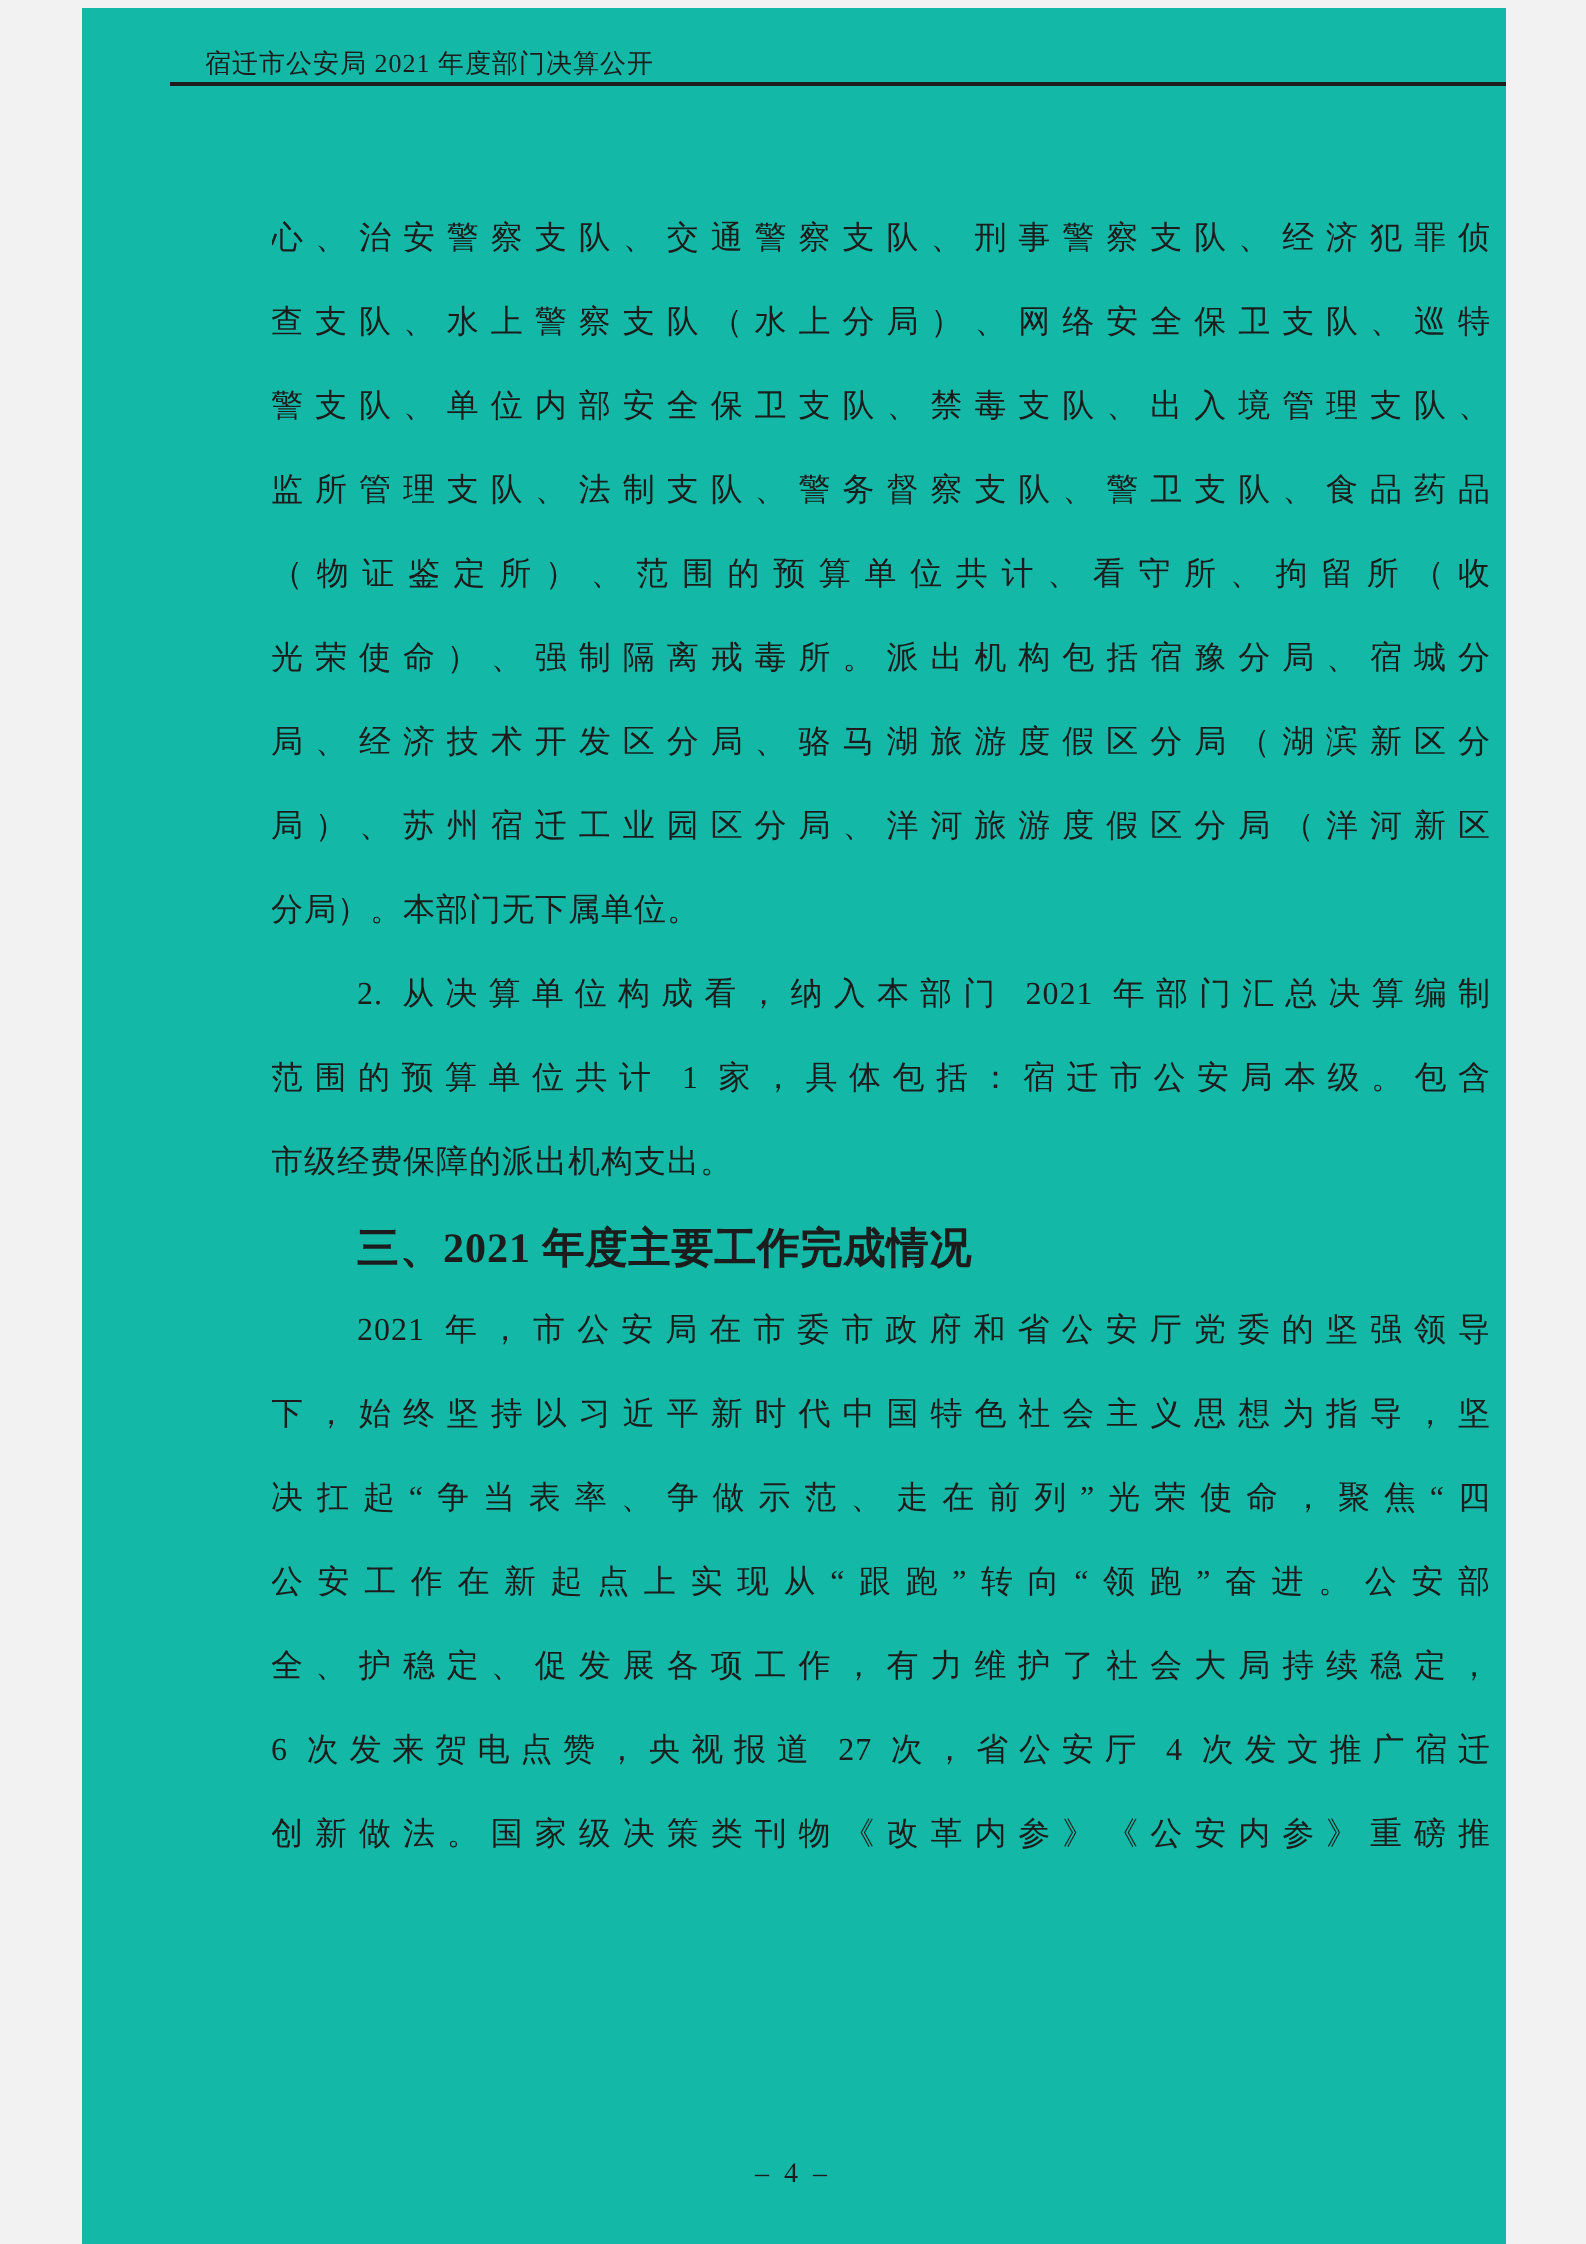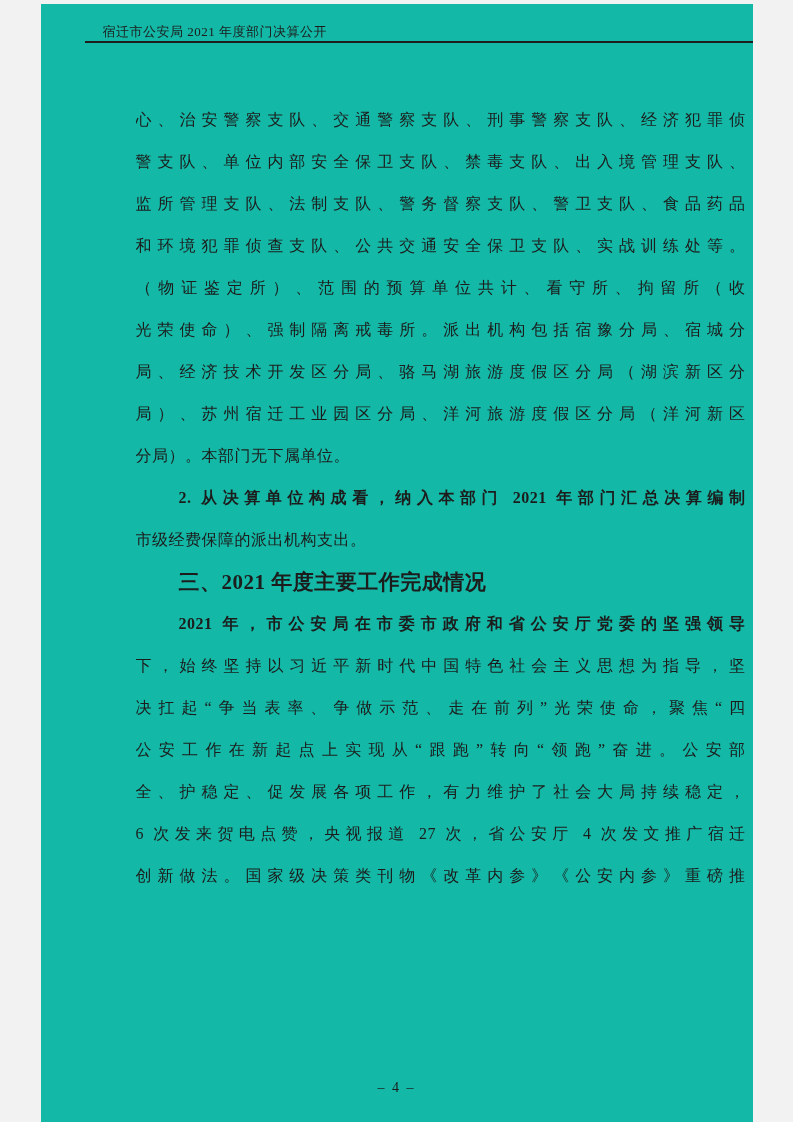--- a/index.html
+++ b/index.html
@@ -47,21 +47,20 @@
     overflow: hidden;
     text-align: left;
   }
   .bl.j {
     text-align: justify;
     text-align-last: justify;
     text-justify: inter-character;
   }
   .bl.ind {
     padding-left: 43px;
-    font-weight: bold;
   }
   .bl.head {
     font-family: Liberation Serif, serif;
     font-weight: bold;
     font-size: 21px;
     letter-spacing: 0.5px;
   }
   .footer {
     position: absolute;
     top: 1076px;
@@ -75,29 +74,30 @@
 </head>
 <body>
 
 <div class="page">
 
   <div class="header-text">宿迁市公安局 2021 年度部门决算公开</div>
   <div class="header-rule"></div>
 
   <div class="body-text">
     <div class="bl j">心、治安警察支队、交通警察支队、刑事警察支队、经济犯罪侦</div>
+    <div class="bl j">查支队、水上警察支队（水上分局）、网络安全保卫支队、巡特</div>
     <div class="bl j">警支队、单位内部安全保卫支队、禁毒支队、出入境管理支队、</div>
     <div class="bl j">监所管理支队、法制支队、警务督察支队、警卫支队、食品药品</div>
-    <div class="bl j">和环境犯罪侦查支队、公共交通安全保卫支队、实战训练处等。</div>
     <div class="bl j">（物证鉴定所）、范围的预算单位共计、看守所、拘留所（收</div>
     <div class="bl j">光荣使命）、强制隔离戒毒所。派出机构包括宿豫分局、宿城分</div>
     <div class="bl j">局、经济技术开发区分局、骆马湖旅游度假区分局（湖滨新区分</div>
     <div class="bl j">局）、苏州宿迁工业园区分局、洋河旅游度假区分局（洋河新区</div>
     <div class="bl">分局）。本部门无下属单位。</div>
     <div class="bl j ind">2. 从决算单位构成看，纳入本部门 2021 年部门汇总决算编制</div>
+    <div class="bl j">范围的预算单位共计 1 家，具体包括：宿迁市公安局本级。包含</div>
     <div class="bl">市级经费保障的派出机构支出。</div>
     <div class="bl ind head">三、2021 年度主要工作完成情况</div>
     <div class="bl j ind">2021 年，市公安局在市委市政府和省公安厅党委的坚强领导</div>
     <div class="bl j">下，始终坚持以习近平新时代中国特色社会主义思想为指导，坚</div>
     <div class="bl j">决扛起“争当表率、争做示范、走在前列”光荣使命，聚焦“四</div>
     <div class="bl j">公安工作在新起点上实现从“跟跑”转向“领跑”奋进。公安部</div>
     <div class="bl j">全、护稳定、促发展各项工作，有力维护了社会大局持续稳定，</div>
     <div class="bl j">6 次发来贺电点赞，央视报道 27 次，省公安厅 4 次发文推广宿迁</div>
     <div class="bl j">创新做法。国家级决策类刊物《改革内参》《公安内参》重磅推</div>
   </div>

